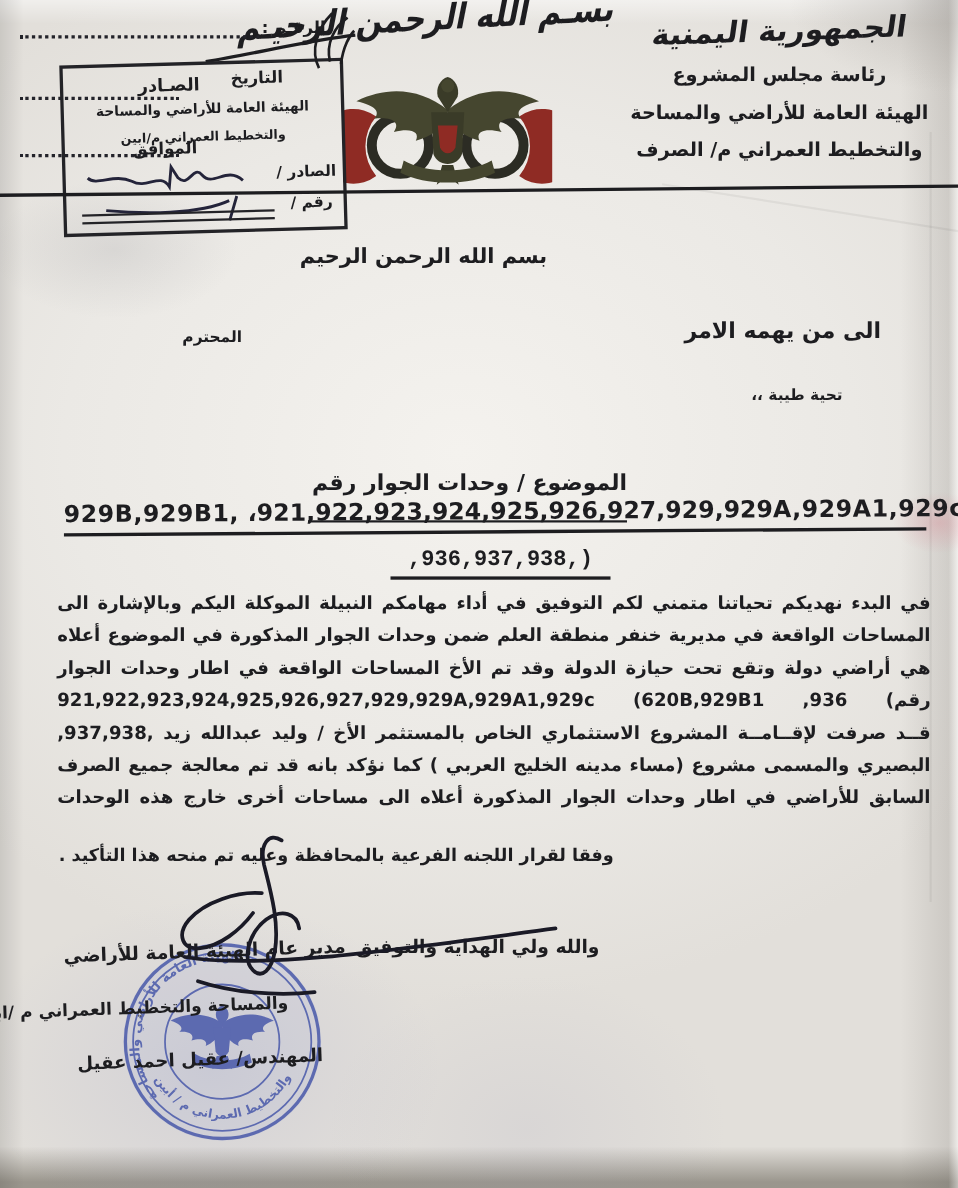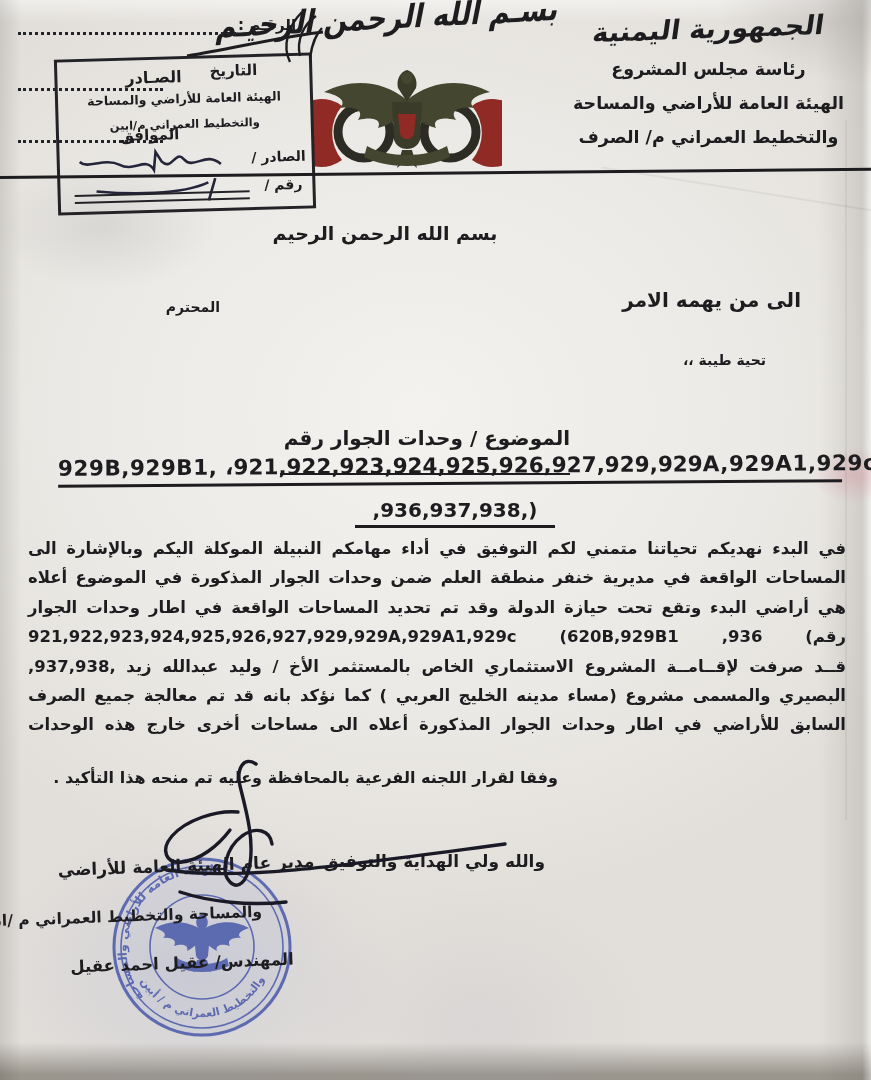--- a/index.html
+++ b/index.html
@@ -44,24 +44,24 @@
   .basmala{top:222px;left:245px;width:280px;text-align:center;font-size:19px;font-weight:bold;direction:rtl;}
   .to-line{top:288px;left:656px;width:145px;font-size:20px;font-weight:bold;direction:rtl;text-align:right;}
   .honorific{top:299px;left:150px;width:70px;font-size:14px;font-weight:bold;direction:rtl;}
   .greeting{top:352px;left:654px;width:112px;font-size:14px;font-weight:bold;direction:rtl;}
 
   .subject-title{top:426px;left:280px;width:290px;text-align:right;font-size:20px;font-weight:bold;direction:rtl;
     border-bottom:2.5px solid #1d1d20;padding-bottom:23px;}
   .subject-n1{top:453px;left:58px;width:784px;text-align:center;font-size:21.5px;font-weight:bold;
     border-bottom:3px solid #1d1d20;padding-bottom:4px;transform:rotate(-0.4deg);letter-spacing:.5px;}
   .subject-n2{top:498px;left:355px;width:200px;text-align:center;font-size:20px;font-weight:bold;
-    border-bottom:3px solid #1d1d20;padding-bottom:3px;}
+    border-bottom:3px solid #1d1d20;padding-bottom:3px;font-family:Liberation Mono, monospace;}
 
   .body-lines{top:534px;left:28px;width:818px;font-size:16.5px;font-weight:bold;line-height:29.4px;}
-  .body-lines > div{text-align:justify;text-align-last:justify;}
+  .body-lines > div{text-align:justify;text-align-last:justify;margin-left:24px;}
   .bline9{top:768px;left:170px;width:388px;font-size:16px;font-weight:bold;direction:rtl;text-align:right;}
   .closing{top:851px;left:335px;width:210px;font-size:17px;font-weight:bold;direction:rtl;text-align:center;}
 
   .sig-block{top:856px;left:18px;width:300px;transform:rotate(-2deg);}
   .sig-l1{position:absolute;top:0;right:4px;font-size:17px;font-weight:bold;direction:rtl;white-space:nowrap;}
   .sig-l2{position:absolute;top:50px;right:58px;font-size:15.5px;font-weight:bold;direction:rtl;white-space:nowrap;}
   .sig-l3{position:absolute;top:98px;right:28px;font-size:16.5px;font-weight:bold;direction:rtl;white-space:nowrap;}
 
   .crease1{top:190px;left:600px;width:300px;height:2px;background:rgba(0,0,0,.05);transform:rotate(9deg);}
   .crease2{top:120px;left:845px;width:2px;height:700px;background:rgba(0,0,0,.05);}
@@ -142,21 +142,21 @@
   <div class="abs honorific nw">المحترم</div>
   <div class="abs greeting nw">تحية طيبة ،،</div>
 
   <div class="abs subject-title nw">الموضوع / وحدات الجوار رقم</div>
   <div class="abs subject-n1 ltr nw">929B,929B1, ،921,922,923,924,925,926,927,929,929A,929A1,929c (</div>
   <div class="abs subject-n2 ltr nw">,936,937,938,)</div>
 
   <div class="abs body-lines">
     <div dir="rtl">في البدء نهديكم تحياتنا متمني لكم التوفيق في أداء مهامكم النبيلة الموكلة اليكم  وبالإشارة الى</div>
     <div dir="rtl">المساحات الواقعة في مديرية خنفر منطقة العلم ضمن وحدات الجوار المذكورة في الموضوع أعلاه</div>
-    <div dir="rtl">هي أراضي البدء وتقع تحت حيازة الدولة وقد تم تحديد المساحات الواقعة في اطار وحدات الجوار</div>
+    <div dir="rtl">هي أراضي دولة وتقع تحت حيازة الدولة وقد تم الأخ المساحات الواقعة في اطار وحدات الجوار</div>
     <div dir="ltr">921,922,923,924,925,926,927,929,929A,929A1,929c (620B,929B1 ,936 (رقم</div>
     <div dir="rtl">قــد صرفت لإقــامــة المشروع الاستثماري الخاص بالمستثمر الأخ / وليد عبدالله زيد ,937,938,</div>
     <div dir="rtl">البصيري والمسمى مشروع (مساء مدينه الخليج العربي ) كما نؤكد بانه قد تم معالجة جميع الصرف</div>
     <div dir="rtl">السابق للأراضي في اطار وحدات الجوار المذكورة أعلاه الى مساحات أخرى خارج هذه الوحدات</div>
   </div>
   <div class="abs bline9 nw">وفقا لقرار اللجنه الفرعية بالمحافظة  وعليه تم منحه هذا التأكيد .</div>
 
   <div class="abs closing nw">والله ولي الهداية والتوفيق</div>
 
   <svg class="abs" style="top:852px;left:105px;opacity:.82;" width="195" height="190" viewBox="0 0 195 190">

